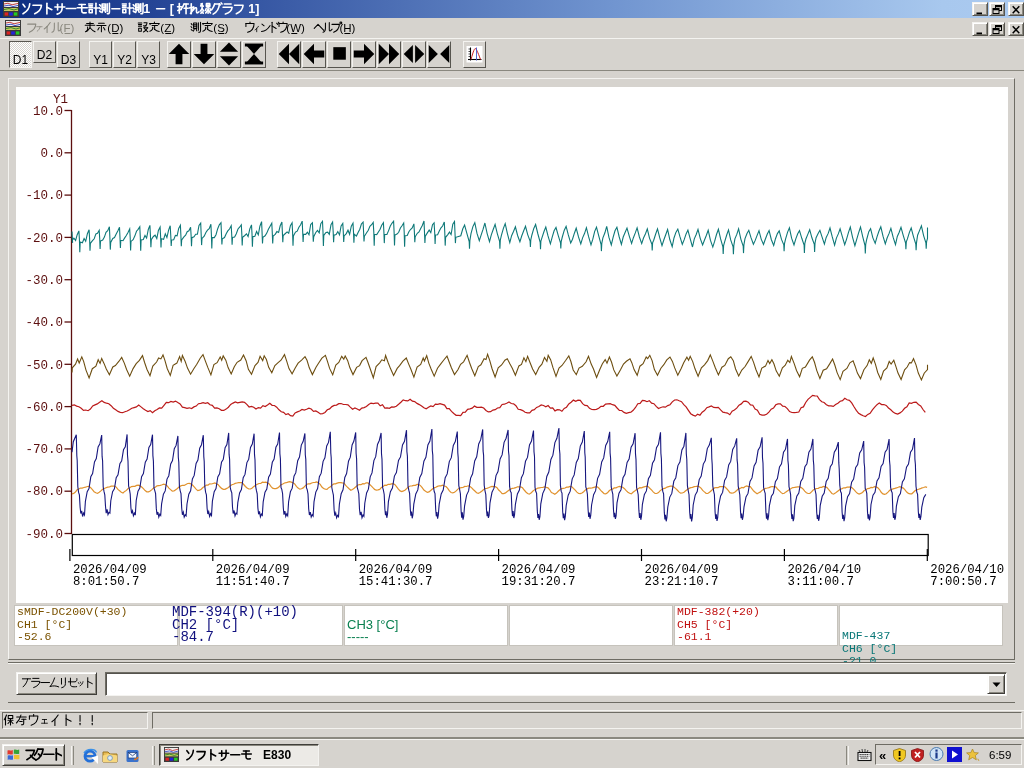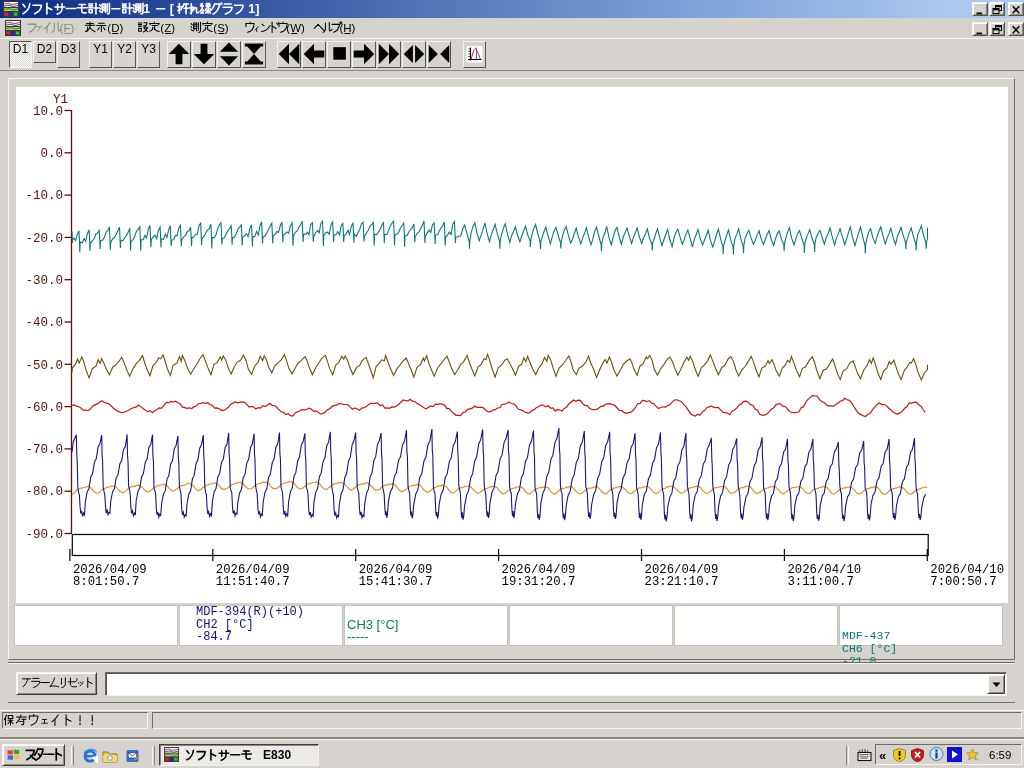--- a/index.html
+++ b/index.html
@@ -1,17 +1,17 @@
 <!DOCTYPE html>
 <html><head><meta charset="utf-8"><style>
 *{margin:0;padding:0;box-sizing:border-box}
 body{width:1024px;height:768px;overflow:hidden;font-family:"Liberation Sans",sans-serif}
 #root{position:relative;width:1024px;height:768px;background:#d6d3ce;overflow:hidden}
 .abs{position:absolute}
-.tbtn{position:absolute;background:#d6d3ce;border:1px solid;border-color:#f4f3f0 #57554f #57554f #f4f3f0;display:flex;align-items:flex-start;justify-content:center}
+.tbtn{position:absolute;background:#d6d3ce;border:1px solid;border-color:#f4f3f0 #57554f #57554f #f4f3f0;display:flex;align-items:flex-end;justify-content:center}
 .tbtn.pressed{border-color:#57554f #f4f3f0 #f4f3f0 #57554f;background-image:repeating-conic-gradient(#fff 0% 25%,#d6d3ce 0% 50%);background-size:2px 2px}
 .tlab{font-family:"Liberation Sans",sans-serif;font-size:12px;color:#000}
 .wbtn{position:absolute;background:#d6d3ce;border:1px solid;border-color:#f4f3f0 #57554f #57554f #f4f3f0;box-shadow:inset 1px 1px 0 #fff, inset -1px -1px 0 #8a887f;display:flex;align-items:center;justify-content:center}
 .raised{border:1px solid;border-color:#f4f3f0 #6e6c64 #6e6c64 #f4f3f0}
 .sunken{border:1px solid;border-color:#6e6c64 #f4f3f0 #f4f3f0 #6e6c64}
 </style></head><body>
 <div id="root">
     <div class="abs" style="left:0;top:0;width:1024px;height:18px;background:linear-gradient(to right,#0c2c80,#2a4a9a 18%,#7195d0 60%,#a8c8ee 92%,#abcaf0)"></div>
     <svg style="position:absolute;left:3px;top:1px" width="16" height="16" viewBox="0 0 16 16">
       <rect x="0" y="0" width="16" height="16" fill="#3a3a3a"></rect>
@@ -480,30 +480,36 @@
       <line x1="927.3" y1="549" x2="927.3" y2="561" stroke="#000" stroke-width="1.2"></line>
       <text x="930.3" y="572.5" font-family="Liberation Mono, monospace" font-size="12.3" fill="#000">2026/04/10</text>
       <text x="930.3" y="585" font-family="Liberation Mono, monospace" font-size="12.3" fill="#000">7:00:50.7</text>
       <polyline points="72.0,231.5 72.6,242.9 72.2,240.5 73.9,238.1 75.6,240.4 77.2,234.7 78.9,230.9 79.4,239.2 79.8,252.2 80.2,242.0 82.4,242.8 84.1,238.5 85.7,241.3 87.4,233.7 89.1,229.8 89.6,238.9 90.0,250.7 90.4,243.3 92.5,240.7 94.2,238.8 95.9,233.9 97.5,233.3 99.2,230.3 99.7,238.6 100.1,248.9 100.5,241.0 102.7,240.0 104.4,237.1 106.0,232.3 107.7,230.6 109.4,226.8 109.9,238.3 110.3,249.6 110.7,242.5 112.8,238.4 114.5,237.5 116.2,234.0 117.8,230.9 119.5,227.3 120.0,237.9 120.4,247.9 120.8,240.3 123.0,240.7 124.7,237.9 126.3,235.5 128.0,232.5 129.7,229.0 130.2,237.6 130.6,250.6 131.0,241.4 133.1,239.7 134.8,236.1 136.5,231.2 138.1,229.3 139.8,226.7 140.3,237.2 140.7,250.8 141.1,240.0 143.3,239.5 145.0,235.5 146.6,238.0 148.3,229.5 149.9,225.4 150.5,236.9 150.9,247.3 151.3,239.6 153.4,236.5 155.1,235.2 156.8,238.6 158.4,230.5 160.1,227.1 160.6,236.5 161.0,247.6 161.4,238.7 163.6,239.3 165.3,233.8 166.9,237.5 168.6,230.1 170.2,225.7 170.8,236.2 171.2,246.0 171.6,239.9 173.7,239.7 175.4,235.4 177.1,235.8 178.7,228.4 180.4,225.2 180.9,235.8 181.3,246.2 181.7,240.0 183.9,236.9 185.6,235.2 187.2,231.7 188.9,230.8 190.6,227.2 191.1,235.5 191.5,246.2 191.9,237.7 194.0,236.7 195.7,234.3 197.4,234.3 199.0,225.5 200.7,223.2 201.2,235.1 201.6,245.1 202.0,238.4 204.2,236.2 205.9,232.5 207.5,230.2 209.2,228.7 210.9,224.2 211.4,234.8 211.8,248.4 212.2,237.6 214.3,237.6 216.0,234.7 217.7,228.7 219.3,224.9 221.0,222.7 221.5,234.5 221.9,244.4 222.3,238.9 224.5,237.5 226.2,233.8 227.8,230.9 229.5,229.0 231.2,225.7 231.7,234.2 232.1,244.7 232.5,237.4 234.6,237.0 236.3,233.8 238.0,229.0 239.6,227.2 241.3,224.8 241.8,233.9 242.2,245.5 242.6,237.2 244.8,235.5 246.5,233.8 248.1,236.6 249.8,228.9 251.5,224.9 252.0,233.6 252.4,246.8 252.8,236.7 254.9,236.2 256.6,231.5 258.3,234.9 259.9,226.2 261.6,221.6 262.1,233.3 262.5,243.4 262.9,237.2 265.1,235.8 266.8,233.1 268.4,229.2 270.1,226.2 271.8,223.1 272.3,233.1 272.7,243.5 273.1,236.1 275.2,234.4 276.9,231.6 278.6,232.5 280.2,225.8 281.9,222.1 282.4,232.9 282.8,242.3 283.2,235.5 285.4,233.5 287.1,231.9 288.7,233.2 290.4,225.7 292.1,222.8 292.6,232.7 293.0,245.7 293.4,236.0 295.5,232.1 297.2,231.1 298.9,227.2 300.5,225.0 302.2,221.1 302.7,232.5 303.1,242.0 303.5,234.4 305.7,234.4 307.4,232.2 309.0,234.7 310.7,224.5 312.4,222.7 312.9,232.4 313.3,241.8 313.7,236.7 315.8,232.5 317.5,230.5 319.2,232.9 320.8,223.7 322.5,221.3 323.0,232.3 323.4,245.9 323.8,235.3 326.0,232.5 327.7,232.2 329.3,234.4 331.0,224.7 332.6,222.0 333.2,232.2 333.6,242.2 334.0,235.1 336.1,234.5 337.8,231.6 339.5,234.9 341.1,226.0 342.8,223.4 343.3,232.1 343.7,242.0 344.1,236.0 346.3,233.6 348.0,230.2 349.6,234.3 351.3,226.2 353.0,223.1 353.5,232.1 353.9,242.8 354.3,234.2 356.4,236.1 358.1,232.5 359.8,229.2 361.4,224.0 363.1,222.1 363.6,232.1 364.0,241.4 364.4,236.3 366.6,232.7 368.3,230.2 369.9,226.4 371.6,224.7 373.2,222.4 373.8,232.1 374.2,245.7 374.6,234.3 376.7,234.6 378.4,232.0 380.1,229.3 381.7,225.3 383.4,222.7 383.9,232.1 384.3,243.1 384.7,234.5 386.9,234.4 388.6,230.6 390.2,226.3 391.9,223.3 393.6,221.2 394.1,232.2 394.5,245.6 394.9,235.1 397.0,234.1 398.7,232.3 400.4,228.0 402.0,225.7 403.7,223.0 404.2,232.3 404.6,246.7 405.0,235.7 407.2,235.5 408.9,231.7 410.5,229.5 412.2,227.9 413.9,223.9 414.4,232.4 414.8,242.3 415.2,236.8 417.3,233.3 419.0,232.0 420.7,228.4 422.3,225.5 424.0,220.9 424.5,232.6 424.9,242.9 425.3,236.2 427.5,232.6 429.2,230.1 430.8,232.5 432.5,224.7 434.1,222.9 434.7,232.7 435.1,244.0 435.5,234.9 437.6,234.7 439.3,231.1 441.0,227.8 442.6,226.0 444.3,221.9 444.8,232.9 445.2,245.6 445.6,237.3 447.8,234.6 449.5,232.1 451.1,234.6 452.8,224.2 454.5,221.6 455.0,233.1 455.4,243.1 455.8,237.3 460.8,235.7 462.8,228.8 464.6,225.1 466.8,233.1 469.2,241.5 469.5,248.7 469.9,240.3 471.0,233.7 472.9,226.6 474.8,222.7 477.0,233.4 479.3,240.7 481.1,235.1 483.1,229.2 484.9,223.0 487.1,233.3 489.5,241.6 491.3,234.9 493.2,229.5 495.1,224.4 497.3,233.6 499.6,241.4 499.9,248.7 500.3,240.2 501.4,235.3 503.4,228.4 505.2,223.6 507.4,233.6 509.8,242.6 511.6,235.7 513.5,231.5 515.4,226.8 517.6,235.5 519.9,241.8 521.7,236.0 523.7,230.7 525.5,226.3 527.7,234.6 530.1,241.1 530.4,246.9 530.8,239.8 531.9,235.0 533.8,228.4 535.6,224.5 537.9,234.0 540.2,242.3 540.5,249.2 540.9,241.0 542.0,237.6 544.0,231.5 545.8,227.0 548.0,235.9 550.4,243.8 552.2,237.1 554.1,230.8 556.0,227.5 558.2,235.3 560.5,242.8 560.8,248.5 561.2,241.5 562.3,237.0 564.3,230.2 566.1,226.4 568.3,234.9 570.7,242.9 572.5,239.2 574.4,233.2 576.2,228.2 578.5,236.9 580.8,244.0 582.6,237.9 584.6,233.3 586.4,227.7 588.6,236.7 591.0,244.8 592.8,239.2 594.7,231.4 596.5,227.2 598.8,236.1 601.1,244.5 601.4,251.1 601.8,243.3 602.9,237.9 604.9,232.8 606.7,226.4 608.9,237.2 611.3,245.0 613.1,237.4 615.0,230.8 616.9,227.2 619.1,236.5 621.4,244.4 623.2,237.0 625.2,232.3 627.0,228.1 629.2,235.8 631.6,243.4 633.4,237.7 635.3,232.9 637.1,227.8 639.4,237.0 641.7,243.6 643.5,238.0 645.5,233.7 647.3,228.8 649.5,238.1 651.9,244.2 652.2,250.4 652.6,242.9 653.7,240.2 655.6,234.3 657.5,228.9 659.7,237.7 662.0,245.7 663.8,240.0 665.8,234.5 667.6,229.5 669.8,239.5 672.2,246.6 674.0,238.0 675.9,232.4 677.8,229.1 680.0,236.9 682.3,244.3 684.1,239.9 686.1,233.9 687.9,230.0 690.1,238.4 692.5,247.0 694.3,238.8 696.2,234.5 698.0,229.4 700.3,238.6 702.6,244.9 704.4,240.3 706.4,235.2 708.2,230.2 710.4,240.2 712.8,247.1 714.6,241.4 716.5,234.5 718.4,229.3 720.6,238.9 722.9,246.9 723.2,254.0 723.6,245.6 724.7,241.6 726.7,235.0 728.5,229.9 730.7,239.9 733.1,246.9 733.4,254.3 733.8,245.6 734.9,238.8 736.8,234.4 738.6,228.9 740.9,239.3 743.2,246.2 743.5,253.1 743.9,244.9 745.0,238.6 747.0,233.5 748.8,230.3 751.0,237.7 753.4,244.3 755.2,240.4 757.1,235.4 759.0,230.7 761.2,239.1 763.5,244.4 765.3,239.3 767.3,234.1 769.1,230.6 771.3,239.5 773.7,245.5 775.5,238.7 777.4,233.6 779.2,230.9 781.5,239.4 783.8,244.9 784.1,251.2 784.5,243.6 785.6,238.8 787.6,232.1 789.4,227.9 791.6,238.2 794.0,245.0 795.8,238.9 797.7,233.8 799.5,230.7 801.8,238.3 804.1,245.0 804.4,253.0 804.8,243.7 805.9,239.0 807.9,234.1 809.7,229.7 811.9,237.8 814.3,244.4 814.6,252.0 815.0,243.1 816.1,237.7 818.0,233.8 819.9,230.3 822.1,237.2 824.4,244.1 826.2,237.4 828.2,233.4 830.0,228.0 832.2,236.7 834.6,245.1 836.4,238.1 838.3,233.9 840.1,228.8 842.4,236.8 844.7,244.7 846.5,239.3 848.5,232.4 850.3,227.1 852.5,237.1 854.9,245.7 856.7,239.3 858.6,232.9 860.5,227.0 862.7,236.6 865.0,245.6 865.3,253.4 865.7,244.4 866.8,239.0 868.8,231.7 870.6,228.7 872.8,237.6 875.2,243.4 877.0,236.8 878.9,231.2 880.8,226.8 883.0,236.2 885.3,243.8 887.1,238.0 889.1,233.4 890.9,228.4 893.1,237.2 895.5,244.7 897.3,236.5 899.2,232.3 901.0,227.4 903.3,235.6 905.6,243.2 905.9,249.3 906.3,241.9 907.4,238.9 909.4,232.4 911.2,228.0 913.4,236.3 915.8,244.1 916.1,250.2 916.5,242.8 917.6,235.2 919.5,230.6 921.4,225.9 923.6,235.6 925.9,242.8 926.2,248.8 926.6,241.5 927.5,238.5 927.5,231.8 927.5,227.5" fill="none" stroke="#0e7878" stroke-width="1.1"></polyline>
       <polyline points="72.0,372.5 72.3,367.8 75.5,364.2 77.6,359.0 79.2,363.0 81.8,356.9 83.7,361.6 86.0,370.1 89.1,377.9 92.3,368.7 95.9,366.2 98.2,359.7 100.1,363.4 101.7,358.4 104.0,363.4 106.3,368.9 109.4,374.8 112.8,367.0 115.4,365.5 119.0,361.2 121.7,357.4 124.3,363.1 126.6,369.5 129.7,376.2 133.1,368.6 136.2,363.7 139.4,360.4 142.5,355.6 144.6,362.5 146.9,369.3 150.0,375.7 152.8,366.1 156.6,362.0 158.6,357.9 160.9,358.9 163.0,354.9 164.9,360.3 167.2,368.5 170.3,375.4 173.1,365.3 176.9,363.1 179.6,356.5 181.2,361.4 182.4,355.4 185.2,361.5 187.5,368.1 190.6,374.2 193.8,368.7 196.8,364.3 200.2,358.2 203.0,354.6 205.5,361.4 207.8,367.4 210.9,374.9 213.9,364.6 217.1,362.7 220.2,356.9 221.7,360.3 223.2,355.9 225.8,360.2 228.1,367.6 231.2,374.0 234.3,366.8 237.1,362.3 240.8,360.0 243.5,355.0 246.1,360.7 248.4,369.4 251.5,374.3 255.0,365.5 258.0,362.4 260.1,356.3 262.7,360.6 264.2,355.8 266.4,359.5 268.7,367.3 271.8,372.8 274.9,365.5 278.1,362.6 281.0,360.2 284.5,354.6 286.7,361.1 289.0,368.6 292.1,373.8 295.2,367.9 298.1,363.2 301.6,360.1 305.0,356.7 307.0,360.3 309.3,367.8 312.4,374.6 316.0,367.3 318.2,363.7 321.9,358.1 325.4,355.3 327.3,360.8 329.6,368.4 332.7,374.8 335.8,365.0 338.8,362.4 341.7,356.3 343.8,359.1 345.2,355.9 347.6,360.4 349.9,367.8 353.0,374.6 356.6,367.4 359.6,365.6 362.1,360.7 366.0,357.4 367.9,362.2 370.2,368.8 373.3,377.8 376.1,366.6 379.7,362.8 381.8,359.8 384.4,360.7 385.6,355.5 388.2,362.7 390.5,368.6 393.6,375.5 397.2,368.4 399.6,365.7 402.9,361.2 406.3,358.0 408.5,363.6 410.8,369.0 413.9,377.1 417.1,367.1 420.7,364.5 423.2,358.0 424.4,361.0 426.7,355.7 428.8,363.1 431.1,369.0 434.2,376.2 437.5,368.2 440.6,364.2 443.8,360.0 447.0,356.1 449.1,361.8 451.4,367.7 454.5,374.6 457.9,369.8 460.6,364.3 463.6,361.8 467.1,355.3 469.4,362.2 471.7,368.5 474.8,375.7 478.3,366.5 480.9,364.8 484.1,358.8 486.0,359.6 487.6,354.2 489.7,360.3 492.0,368.5 495.1,377.0 498.2,367.9 501.6,365.0 504.9,360.2 507.3,358.8 510.0,364.1 512.3,368.3 515.4,375.2 518.9,365.9 521.5,364.4 523.9,357.8 525.9,361.6 527.6,356.3 530.3,363.2 532.6,368.9 535.7,374.5 539.1,367.3 541.9,364.1 544.5,357.5 546.9,361.4 548.2,355.4 550.6,359.7 552.9,367.4 556.0,376.4 559.0,368.1 562.0,365.5 565.8,360.3 568.8,355.9 570.9,361.5 573.2,370.0 576.3,374.7 579.0,368.1 582.3,366.3 586.1,361.8 588.5,356.3 591.2,364.1 593.5,369.0 596.6,377.4 599.9,369.3 602.4,363.7 605.2,359.6 607.0,363.2 609.4,357.0 611.5,362.0 613.8,369.9 616.9,376.1 620.5,369.8 623.5,364.1 626.4,361.3 630.0,358.8 631.8,362.7 634.1,369.6 637.2,375.3 639.9,366.2 643.1,363.7 646.2,357.0 647.7,358.6 649.8,355.3 652.1,360.6 654.4,369.6 657.5,375.3 660.9,368.2 663.8,364.7 666.8,359.9 670.0,357.1 672.4,361.4 674.7,367.9 677.8,375.2 681.3,368.3 683.7,362.7 686.9,357.2 688.6,360.2 690.2,356.3 692.7,361.6 695.0,368.8 698.1,376.2 701.4,367.9 704.5,364.8 707.7,360.6 710.3,354.9 713.0,361.6 715.3,367.7 718.4,374.9 721.9,367.2 724.8,365.4 728.3,358.7 730.8,356.7 733.3,360.7 735.6,369.0 738.7,375.9 741.8,370.1 745.1,366.5 748.4,361.1 751.2,356.4 753.6,362.4 755.9,369.5 759.0,377.0 761.8,368.1 765.5,366.1 768.0,360.4 769.7,363.6 771.9,359.7 773.9,363.8 776.2,370.8 779.3,376.2 782.4,367.9 785.1,365.4 787.8,360.3 789.8,362.5 791.4,356.5 794.2,363.6 796.5,370.5 799.6,376.7 802.3,368.3 805.4,367.1 809.5,360.1 812.3,356.9 814.5,362.3 816.8,370.6 819.9,378.5 823.2,370.2 826.6,368.7 829.7,363.9 832.6,359.0 834.8,365.0 837.1,372.6 840.2,379.6 843.0,371.3 846.9,368.4 849.9,362.8 853.1,360.8 855.1,366.2 857.4,373.1 860.5,378.6 863.9,369.7 867.1,365.6 869.3,359.7 871.3,363.3 873.2,358.0 875.4,364.1 877.7,372.5 880.8,379.4 883.5,371.0 886.9,368.0 889.2,361.5 891.1,364.1 893.8,360.3 895.7,365.9 898.0,373.1 901.1,379.5 904.6,369.8 907.2,367.0 909.6,362.6 911.4,362.9 913.5,358.7 916.0,364.9 918.3,373.1 921.4,379.9 924.2,373.2 927.5,369.6 927.5,364.7" fill="none" stroke="#6d4e10" stroke-width="1.1"></polyline>
       <polyline points="72.0,405.3 74.3,404.8 76.6,406.1 78.9,406.8 81.2,408.2 83.5,410.4 85.8,410.0 88.1,410.7 90.4,409.1 92.7,406.0 95.0,404.9 97.3,403.9 99.6,402.2 101.9,400.7 104.2,402.4 106.5,403.2 108.8,403.7 111.1,405.7 113.4,408.2 115.7,409.8 118.0,411.4 120.3,412.3 122.6,412.7 124.9,411.7 127.2,411.0 129.5,409.7 131.8,408.3 134.1,407.6 136.4,406.9 138.7,405.1 141.0,406.9 143.3,408.7 145.6,410.2 147.9,411.6 150.2,410.6 152.5,412.8 154.8,410.8 157.1,409.6 159.4,407.9 161.7,408.1 164.0,405.3 166.3,402.4 168.6,402.7 170.9,401.4 173.2,402.1 175.5,401.1 177.8,402.6 180.1,404.0 182.4,407.1 184.7,407.7 187.0,408.4 189.3,407.8 191.6,408.5 193.9,406.9 196.2,406.1 198.5,403.7 200.8,403.4 203.1,402.7 205.4,403.3 207.7,402.7 210.0,404.8 212.3,405.3 214.6,408.1 216.9,407.9 219.2,408.7 221.5,410.3 223.8,410.4 226.1,409.1 228.4,407.2 230.7,404.4 233.0,403.1 235.3,401.9 237.6,402.8 239.9,402.3 242.2,401.8 244.5,402.3 246.8,404.4 249.1,407.0 251.4,406.4 253.7,407.2 256.0,409.0 258.3,407.6 260.6,408.2 262.9,405.7 265.2,406.6 267.5,405.0 269.8,403.3 272.1,405.3 274.4,405.5 276.7,407.2 279.0,409.8 281.3,411.7 283.6,412.4 285.9,414.6 288.2,413.7 290.5,415.6 292.8,416.1 295.1,412.9 297.4,411.9 299.7,411.0 302.0,409.4 304.3,410.1 306.6,409.3 308.9,408.1 311.2,409.0 313.5,411.3 315.8,410.9 318.1,412.3 320.4,413.9 322.7,413.6 325.0,412.5 327.3,409.8 329.6,408.9 331.9,406.6 334.2,405.4 336.5,405.1 338.8,403.7 341.1,403.5 343.4,404.5 345.7,404.5 348.0,404.8 350.3,407.1 352.6,409.2 354.9,408.0 357.2,409.0 359.5,410.2 361.8,408.1 364.1,407.6 366.4,406.5 368.7,404.5 371.0,403.1 373.3,403.6 375.6,403.2 377.9,403.2 380.2,405.8 382.5,404.7 384.8,408.2 387.1,407.9 389.4,408.3 391.7,406.9 394.0,407.1 396.3,406.2 398.6,404.3 400.9,402.2 403.2,399.9 405.5,400.7 407.8,400.9 410.1,399.2 412.4,401.2 414.7,401.6 417.0,403.4 419.3,404.6 421.6,406.0 423.9,407.8 426.2,408.8 428.5,407.3 430.8,405.9 433.1,406.6 435.4,404.2 437.7,404.4 440.0,403.7 442.3,404.4 444.6,405.1 446.9,408.6 449.2,408.6 451.5,411.4 453.8,413.5 456.1,415.3 458.4,415.4 460.7,415.6 463.0,412.4 465.3,412.1 467.6,409.3 469.9,408.8 472.2,408.2 474.5,406.1 476.8,407.3 479.1,407.3 481.4,407.1 483.7,408.0 486.0,410.5 488.3,411.9 490.6,411.7 492.9,410.1 495.2,409.7 497.5,408.0 499.8,407.6 502.1,404.5 504.4,404.2 506.7,403.3 509.0,402.0 511.3,403.5 513.6,403.9 515.9,405.7 518.2,409.3 520.5,409.7 522.8,410.6 525.1,412.2 527.4,412.9 529.7,412.9 532.0,410.3 534.3,409.7 536.6,407.4 538.9,406.5 541.2,404.9 543.5,405.5 545.8,406.7 548.1,405.5 550.4,408.1 552.7,407.9 555.0,410.9 557.3,409.7 559.6,409.8 561.9,411.3 564.2,408.4 566.5,407.2 568.8,404.0 571.1,402.3 573.4,400.1 575.7,401.3 578.0,400.1 580.3,400.4 582.6,403.7 584.9,405.4 587.2,405.6 589.5,408.3 591.8,409.5 594.1,409.6 596.4,409.3 598.7,408.3 601.0,406.3 603.3,406.3 605.6,404.1 607.9,403.8 610.2,403.7 612.5,404.7 614.8,405.3 617.1,408.0 619.4,410.3 621.7,410.5 624.0,412.4 626.3,413.3 628.6,412.6 630.9,412.2 633.2,410.3 635.5,407.5 637.8,403.7 640.1,403.4 642.4,400.3 644.7,400.6 647.0,401.7 649.3,400.7 651.6,403.2 653.9,403.7 656.2,406.4 658.5,408.5 660.8,407.5 663.1,406.8 665.4,407.2 667.7,405.6 670.0,404.7 672.3,401.9 674.6,400.0 676.9,399.8 679.2,400.8 681.5,401.7 683.8,404.7 686.1,406.9 688.4,410.3 690.7,413.7 693.0,415.1 695.3,416.1 697.6,414.3 699.9,415.2 702.2,412.2 704.5,410.6 706.8,407.7 709.1,406.9 711.4,406.0 713.7,407.4 716.0,407.7 718.3,407.4 720.6,409.9 722.9,412.1 725.2,412.7 727.5,413.1 729.8,414.7 732.1,411.1 734.4,410.0 736.7,408.1 739.0,405.1 741.3,403.9 743.6,401.3 745.9,401.2 748.2,402.2 750.5,404.9 752.8,405.2 755.1,409.1 757.4,410.2 759.7,414.3 762.0,415.1 764.3,415.1 766.6,414.2 768.9,412.2 771.2,409.2 773.5,408.1 775.8,404.8 778.1,403.9 780.4,403.9 782.7,406.1 785.0,406.5 787.3,408.6 789.6,411.5 791.9,412.5 794.2,412.6 796.5,412.4 798.8,412.0 801.1,407.8 803.4,406.9 805.7,402.5 808.0,399.4 810.3,397.4 812.6,395.4 814.9,395.8 817.2,396.0 819.5,399.6 821.8,401.8 824.1,402.5 826.4,404.7 828.7,405.8 831.0,405.9 833.3,406.4 835.6,404.6 837.9,403.2 840.2,401.2 842.5,400.7 844.8,398.3 847.1,399.8 849.4,400.3 851.7,402.9 854.0,406.8 856.3,410.4 858.6,413.3 860.9,414.6 863.2,415.7 865.5,416.5 867.8,414.4 870.1,413.3 872.4,409.8 874.7,407.2 877.0,404.7 879.3,402.9 881.6,404.6 883.9,404.5 886.2,405.4 888.5,408.0 890.8,409.8 893.1,412.1 895.4,413.4 897.7,414.1 900.0,412.9 902.3,411.1 904.6,408.3 906.9,406.8 909.2,403.0 911.5,403.3 913.8,402.3 916.1,402.2 918.4,404.5 920.7,405.9 923.0,409.5 925.3,412.4" fill="none" stroke="#bb1a1a" stroke-width="1.2"></polyline>
       <polyline points="72.0,493.9 73.7,493.4 75.4,492.1 77.1,489.8 78.8,489.0 80.5,488.0 82.2,488.1 83.9,487.5 85.6,487.2 87.3,486.5 89.0,486.4 90.7,487.7 92.4,489.7 94.1,491.7 95.8,492.8 97.5,493.4 99.2,492.2 100.9,490.9 102.6,489.3 104.3,488.5 106.0,487.8 107.7,487.2 109.4,487.0 111.1,486.1 112.8,486.2 114.5,486.1 116.2,487.1 117.9,489.4 119.6,490.7 121.3,492.3 123.0,493.0 124.7,491.4 126.4,490.4 128.1,488.5 129.8,487.8 131.5,486.6 133.2,486.3 134.9,486.3 136.6,485.4 138.3,485.1 140.0,485.9 141.7,487.0 143.4,488.7 145.1,490.6 146.8,491.8 148.5,491.8 150.2,491.0 151.9,489.6 153.6,487.9 155.3,487.2 157.0,485.8 158.7,485.6 160.4,485.4 162.1,484.8 163.8,484.1 165.5,484.7 167.2,485.9 168.9,488.1 170.6,489.6 172.3,491.2 174.0,491.0 175.7,489.7 177.4,488.5 179.1,486.9 180.8,485.9 182.5,485.3 184.2,485.4 185.9,484.4 187.6,483.5 189.3,483.3 191.0,483.8 192.7,485.3 194.4,487.1 196.1,489.1 197.8,490.6 199.5,490.2 201.2,489.2 202.9,487.5 204.6,486.6 206.3,485.1 208.0,485.1 209.7,483.8 211.4,484.0 213.1,483.5 214.8,483.0 216.5,483.7 218.2,484.6 219.9,486.8 221.6,488.4 223.3,489.3 225.0,489.3 226.7,488.4 228.4,487.4 230.1,485.9 231.8,484.8 233.5,484.2 235.2,483.4 236.9,483.0 238.6,482.7 240.3,482.6 242.0,482.6 243.7,484.5 245.4,486.5 247.1,488.0 248.8,489.0 250.5,489.0 252.2,487.9 253.9,486.4 255.6,485.3 257.3,484.3 259.0,483.5 260.7,483.4 262.4,482.2 264.1,482.3 265.8,482.2 267.5,482.9 269.2,484.0 270.9,486.3 272.6,488.1 274.3,488.6 276.0,488.6 277.7,487.9 279.4,486.5 281.1,484.7 282.8,484.0 284.5,483.0 286.2,482.7 287.9,482.1 289.6,481.7 291.3,482.1 293.0,482.8 294.7,484.0 296.4,486.4 298.1,488.1 299.8,489.2 301.5,488.8 303.2,487.9 304.9,486.1 306.6,484.5 308.3,483.8 310.0,483.8 311.7,483.0 313.4,482.5 315.1,482.4 316.8,482.0 318.5,482.9 320.2,484.4 321.9,487.0 323.6,488.5 325.3,489.1 327.0,489.4 328.7,487.7 330.4,486.8 332.1,485.1 333.8,483.9 335.5,483.9 337.2,483.1 338.9,482.7 340.6,482.6 342.3,482.9 344.0,483.1 345.7,485.3 347.4,487.1 349.1,488.7 350.8,490.2 352.5,489.5 354.2,488.3 355.9,486.7 357.6,485.3 359.3,484.5 361.0,484.7 362.7,483.7 364.4,483.9 366.1,482.8 367.8,482.8 369.5,484.3 371.2,485.9 372.9,487.7 374.6,489.4 376.3,490.2 378.0,489.9 379.7,489.4 381.4,487.4 383.1,486.6 384.8,485.1 386.5,485.3 388.2,484.3 389.9,484.3 391.6,483.9 393.3,483.7 395.0,484.7 396.7,486.8 398.4,489.2 400.1,490.9 401.8,491.6 403.5,490.9 405.2,489.9 406.9,488.4 408.6,486.8 410.3,486.0 412.0,485.8 413.7,485.3 415.4,485.3 417.1,484.4 418.8,484.5 420.5,485.6 422.2,487.7 423.9,490.1 425.6,491.3 427.3,492.4 429.0,491.9 430.7,490.5 432.4,489.1 434.1,487.9 435.8,487.2 437.5,486.4 439.2,485.8 440.9,485.9 442.6,485.2 444.3,486.0 446.0,486.5 447.7,488.3 449.4,490.9 451.1,492.5 452.8,492.9 454.5,492.3 456.2,490.9 457.9,489.1 459.6,488.1 461.3,487.7 463.0,487.5 464.7,486.4 466.4,486.5 468.1,485.8 469.8,486.4 471.5,487.6 473.2,489.5 474.9,491.0 476.6,492.7 478.3,493.3 480.0,492.6 481.7,491.3 483.4,489.8 485.1,488.5 486.8,488.3 488.5,487.8 490.2,487.0 491.9,486.4 493.6,486.7 495.3,486.7 497.0,487.6 498.7,490.0 500.4,491.7 502.1,493.6 503.8,493.6 505.5,492.9 507.2,491.5 508.9,490.3 510.6,489.1 512.3,488.3 514.0,488.2 515.7,487.7 517.4,486.8 519.1,486.9 520.8,486.9 522.5,487.8 524.2,490.0 525.9,492.0 527.6,493.5 529.3,494.2 531.0,493.1 532.7,491.3 534.4,489.9 536.1,489.1 537.8,488.1 539.5,487.8 541.2,487.5 542.9,487.4 544.6,486.8 546.3,487.4 548.0,487.9 549.7,489.8 551.4,492.6 553.1,493.2 554.8,494.2 556.5,493.1 558.2,491.3 559.9,489.8 561.6,488.6 563.3,488.3 565.0,488.0 566.7,487.1 568.4,487.1 570.1,486.4 571.8,486.7 573.5,488.5 575.2,490.1 576.9,492.1 578.6,493.5 580.3,493.6 582.0,493.0 583.7,491.7 585.4,489.9 587.1,488.9 588.8,488.1 590.5,488.1 592.2,487.8 593.9,487.3 595.6,486.8 597.3,486.9 599.0,488.3 600.7,490.3 602.4,492.0 604.1,493.7 605.8,493.8 607.5,492.9 609.2,490.8 610.9,489.5 612.6,489.1 614.3,487.9 616.0,487.8 617.7,487.0 619.4,486.4 621.1,486.9 622.8,487.2 624.5,488.7 626.2,490.7 627.9,492.2 629.6,493.3 631.3,493.9 633.0,492.3 634.7,491.1 636.4,489.8 638.1,488.8 639.8,487.7 641.5,487.9 643.2,487.1 644.9,486.7 646.6,486.1 648.3,486.7 650.0,488.5 651.7,490.2 653.4,492.1 655.1,493.5 656.8,493.5 658.5,492.6 660.2,490.6 661.9,489.6 663.6,488.6 665.3,488.2 667.0,487.1 668.7,486.6 670.4,486.1 672.1,486.2 673.8,487.0 675.5,488.4 677.2,490.0 678.9,491.9 680.6,493.2 682.3,493.0 684.0,492.3 685.7,490.7 687.4,489.5 689.1,488.4 690.8,487.6 692.5,487.4 694.2,486.6 695.9,486.5 697.6,486.1 699.3,486.7 701.0,488.1 702.7,490.4 704.4,491.9 706.1,493.3 707.8,493.5 709.5,492.3 711.2,490.8 712.9,489.0 714.6,487.9 716.3,487.5 718.0,487.7 719.7,486.7 721.4,486.6 723.1,486.5 724.8,486.9 726.5,488.5 728.2,490.3 729.9,492.7 731.6,493.2 733.3,493.0 735.0,491.9 736.7,490.5 738.4,488.8 740.1,488.4 741.8,487.4 743.5,487.8 745.2,486.5 746.9,486.0 748.6,486.7 750.3,486.7 752.0,488.8 753.7,491.0 755.4,492.5 757.1,493.7 758.8,492.8 760.5,491.9 762.2,490.2 763.9,489.3 765.6,488.3 767.3,488.0 769.0,487.6 770.7,486.9 772.4,486.5 774.1,486.8 775.8,486.9 777.5,489.0 779.2,490.7 780.9,492.4 782.6,493.7 784.3,493.3 786.0,491.9 787.7,490.7 789.4,489.5 791.1,488.6 792.8,487.6 794.5,487.4 796.2,487.1 797.9,486.9 799.6,486.8 801.3,487.6 803.0,488.9 804.7,491.2 806.4,492.8 808.1,493.5 809.8,493.5 811.5,491.8 813.2,490.1 814.9,489.1 816.6,488.5 818.3,488.3 820.0,487.3 821.7,487.4 823.4,486.5 825.1,486.8 826.8,487.3 828.5,489.4 830.2,491.4 831.9,493.5 833.6,494.2 835.3,493.1 837.0,491.7 838.7,490.4 840.4,489.1 842.1,488.6 843.8,487.8 845.5,487.9 847.2,487.0 848.9,487.2 850.6,486.9 852.3,488.0 854.0,489.6 855.7,491.6 857.4,493.2 859.1,494.0 860.8,493.4 862.5,492.5 864.2,490.5 865.9,489.8 867.6,488.6 869.3,488.4 871.0,487.4 872.7,487.7 874.4,486.6 876.1,486.9 877.8,487.8 879.5,489.5 881.2,492.3 882.9,493.9 884.6,494.4 886.3,493.7 888.0,492.1 889.7,490.3 891.4,489.6 893.1,488.8 894.8,488.4 896.5,487.9 898.2,487.3 899.9,486.6 901.6,487.4 903.3,488.1 905.0,489.8 906.7,492.0 908.4,493.4 910.1,493.9 911.8,493.8 913.5,492.2 915.2,490.6 916.9,489.8 918.6,489.2 920.3,488.7 922.0,487.9 923.7,487.5 925.4,486.8 927.1,487.3" fill="none" stroke="#e0922e" stroke-width="1.2"></polyline>
       <polyline points="72.0,452.3 73.3,441.7 76.3,434.7 76.8,455.5 77.2,460.5 77.8,486.5 78.6,492.4 79.4,494.9 80.1,507.1 80.8,513.5 81.7,510.8 82.6,516.5 83.6,513.0 84.5,514.9 85.4,501.3 87.2,491.7 89.0,488.5 90.8,476.8 92.6,473.6 94.5,461.9 96.3,458.6 98.1,446.9 99.9,443.7 101.7,435.0 102.1,456.4 102.6,460.9 103.2,487.0 104.0,491.4 104.8,494.8 105.5,506.2 106.2,513.1 107.1,509.3 108.0,514.7 109.0,512.4 109.9,513.1 110.8,500.7 112.6,491.6 114.4,488.8 116.2,477.6 118.0,474.9 119.9,463.6 121.7,460.9 123.5,449.6 125.3,446.9 127.1,434.4 127.5,455.3 128.0,461.1 128.6,485.9 129.4,489.1 130.2,494.0 130.9,507.6 131.6,513.4 132.5,510.9 133.4,515.7 134.4,513.2 135.3,515.1 136.2,500.5 138.0,491.1 139.8,488.1 141.6,476.6 143.4,473.6 145.3,462.1 147.1,459.0 148.9,447.5 150.7,444.5 152.5,434.7 152.9,455.6 153.4,461.1 154.0,488.1 154.8,490.7 155.6,493.6 156.3,508.4 157.0,514.8 157.9,512.0 158.8,517.0 159.8,514.2 160.7,515.4 161.6,503.9 163.4,494.2 165.2,490.9 167.0,479.1 168.8,475.7 170.7,463.9 172.5,460.5 174.3,448.7 176.1,445.4 177.9,435.9 178.3,457.3 178.8,462.2 179.4,486.6 180.2,490.8 181.0,493.6 181.7,508.0 182.4,514.8 183.3,512.2 184.2,517.1 185.2,514.8 186.1,515.9 187.0,504.0 188.8,494.2 190.6,490.8 192.4,478.9 194.2,475.4 196.1,463.5 197.9,460.1 199.7,448.2 201.5,444.7 203.3,435.2 203.8,456.6 204.2,461.3 204.8,486.5 205.6,492.2 206.4,494.8 207.1,508.3 207.8,514.0 208.7,511.6 209.6,516.4 210.6,513.7 211.5,515.4 212.4,501.1 214.2,491.6 216.0,488.5 217.8,477.0 219.6,473.9 221.5,462.3 223.3,459.2 225.1,447.7 226.9,444.6 228.7,432.9 229.1,454.4 229.6,459.4 230.2,487.3 231.0,490.8 231.8,492.8 232.5,507.0 233.2,513.5 234.1,510.5 235.0,515.9 236.0,513.2 236.9,514.0 237.8,502.6 239.6,492.9 241.4,489.5 243.2,477.7 245.0,474.4 246.9,462.6 248.7,459.2 250.5,447.4 252.3,444.1 254.1,433.7 254.5,454.4 255.0,460.0 255.6,486.2 256.4,490.4 257.2,493.8 257.9,508.1 258.6,514.3 259.5,511.3 260.4,516.8 261.4,514.2 262.3,515.3 263.2,501.8 265.0,492.2 266.8,489.0 268.6,477.2 270.4,474.0 272.3,462.3 274.1,459.0 275.9,447.3 277.7,444.1 279.5,432.5 279.9,453.7 280.4,458.7 281.0,487.6 281.8,489.3 282.6,493.7 283.3,507.8 284.0,514.6 284.9,511.1 285.8,516.5 286.8,513.9 287.7,515.7 288.6,501.7 290.4,491.8 292.2,488.2 294.0,476.2 295.8,472.7 297.7,460.7 299.5,457.1 301.3,445.1 303.1,441.5 304.9,433.4 305.3,454.7 305.8,459.4 306.4,487.6 307.2,489.6 308.0,493.8 308.7,509.0 309.4,515.0 310.3,512.1 311.2,517.1 312.2,514.6 313.1,516.0 314.0,501.9 315.8,492.1 317.6,488.6 319.4,476.7 321.2,473.2 323.1,461.3 324.9,457.8 326.7,445.9 328.5,442.4 330.3,431.8 330.8,453.0 331.2,457.5 331.8,487.5 332.6,491.5 333.4,495.1 334.1,509.5 334.8,515.7 335.7,513.0 336.6,517.8 337.6,515.3 338.5,516.6 339.4,504.0 341.2,493.7 343.0,489.8 344.8,477.4 346.6,473.5 348.5,461.2 350.3,457.2 352.1,444.9 353.9,441.0 355.7,432.4 356.1,453.3 356.6,458.9 357.2,487.4 358.0,490.2 358.8,493.7 359.5,509.3 360.2,515.2 361.1,511.9 362.0,517.7 363.0,515.0 363.9,516.4 364.8,503.2 366.6,493.0 368.4,489.2 370.2,476.8 372.0,472.9 373.9,460.6 375.7,456.7 377.5,444.4 379.3,440.5 381.1,432.9 381.5,453.8 382.0,459.4 382.6,487.3 383.4,490.2 384.2,494.5 384.9,509.2 385.5,515.2 386.1,511.2 386.8,517.8 387.5,514.3 388.4,501.6 390.4,491.7 392.4,488.1 394.4,476.1 396.4,472.5 398.5,460.5 400.5,456.9 402.5,444.9 404.5,441.3 406.5,430.2 406.9,451.5 407.4,456.1 408.0,486.1 408.8,490.2 409.6,493.3 410.3,509.2 410.9,515.7 411.5,511.5 412.2,518.3 412.9,514.9 413.8,504.2 415.8,493.9 417.8,489.9 419.8,477.5 421.8,473.6 423.9,461.2 425.9,457.3 427.9,444.9 429.9,441.0 431.9,429.0 432.3,450.5 432.8,455.1 433.4,486.6 434.2,491.5 435.0,493.5 435.7,509.5 436.3,516.3 436.9,512.0 437.6,518.6 438.3,515.1 439.2,504.1 441.2,493.9 443.2,490.0 445.2,477.7 447.2,473.9 449.3,461.6 451.3,457.7 453.3,445.4 455.3,441.6 457.3,431.5 457.8,452.7 458.2,457.6 458.8,485.6 459.6,489.3 460.4,493.7 461.1,511.0 461.7,517.8 462.3,512.4 463.0,519.7 463.7,516.3 464.6,505.8 466.6,495.1 468.6,490.9 470.6,478.1 472.6,473.8 474.7,461.0 476.7,456.8 478.7,444.0 480.7,439.7 482.7,429.4 483.1,450.9 483.6,455.4 484.2,485.3 485.0,490.8 485.8,494.4 486.5,510.0 487.1,516.1 487.7,511.6 488.4,517.9 489.1,515.4 490.0,502.8 492.0,492.3 494.0,488.2 496.0,475.6 498.0,471.5 500.1,459.0 502.1,454.9 504.1,442.3 506.1,438.2 508.1,430.0 508.5,451.2 509.0,455.7 509.6,486.4 510.4,491.4 511.2,492.6 511.9,509.1 512.5,516.1 513.1,511.1 513.8,518.0 514.5,515.1 515.4,504.3 517.4,494.0 519.4,490.1 521.4,477.7 523.4,473.7 525.5,461.3 527.5,457.4 529.5,445.0 531.5,441.0 533.5,430.5 534.0,451.8 534.5,456.5 535.0,487.3 535.8,491.6 536.6,493.3 537.3,510.9 537.9,518.0 538.5,514.0 539.2,519.8 539.9,516.6 540.8,503.8 542.8,493.3 544.8,489.1 546.8,476.4 548.8,472.1 550.9,459.5 552.9,455.2 554.9,442.6 556.9,438.3 558.9,428.0 559.4,448.8 559.9,454.0 560.4,485.1 561.2,491.4 562.0,493.1 562.7,511.7 563.3,518.3 563.9,513.6 564.6,520.2 565.3,516.6 566.2,505.5 568.2,495.2 570.2,491.2 572.2,478.8 574.2,474.9 576.3,462.4 578.3,458.5 580.3,446.1 582.3,442.1 584.3,431.0 584.8,452.7 585.2,457.0 585.8,486.8 586.6,489.4 587.4,494.2 588.1,509.8 588.7,516.9 589.3,512.5 590.0,518.8 590.7,515.7 591.6,505.0 593.6,494.7 595.6,490.7 597.6,478.3 599.6,474.3 601.7,461.9 603.7,457.9 605.7,445.5 607.7,441.5 609.7,431.8 610.1,453.0 610.6,458.2 611.2,486.9 612.0,491.0 612.8,494.0 613.5,510.0 614.1,517.1 614.7,512.8 615.4,518.9 616.1,515.9 617.0,502.9 619.0,493.1 621.0,489.7 623.0,477.8 625.0,474.4 627.1,462.5 629.1,459.1 631.1,447.2 633.1,443.8 635.1,433.2 635.5,453.9 636.0,459.6 636.6,487.6 637.4,490.6 638.2,494.7 638.9,510.4 639.5,517.9 640.1,513.0 640.8,519.8 641.5,516.1 642.4,504.3 644.4,494.4 646.4,490.9 648.4,478.8 650.4,475.3 652.5,463.3 654.5,459.7 656.5,447.7 658.5,444.2 660.5,432.3 660.9,453.2 661.4,459.0 662.0,486.4 662.8,491.4 663.6,493.9 664.3,512.4 664.9,519.5 665.5,514.9 666.2,521.3 666.9,517.6 667.8,507.0 669.8,497.1 671.8,493.4 673.8,481.3 675.8,477.7 677.9,465.6 679.9,462.0 681.9,449.9 683.9,446.2 685.9,432.9 686.3,453.6 686.8,459.5 687.4,485.6 688.2,490.6 689.0,494.5 689.7,512.2 690.3,518.7 690.9,514.1 691.6,521.4 692.3,517.7 693.2,505.0 695.2,495.1 697.2,491.6 699.2,479.6 701.2,476.1 703.3,464.1 705.3,460.6 707.3,448.6 709.3,445.1 711.3,437.8 711.8,458.5 712.2,464.2 712.8,486.1 713.6,490.8 714.4,494.5 715.1,512.2 715.7,518.9 716.3,514.3 717.0,520.9 717.7,517.6 718.6,505.8 720.6,496.0 722.6,492.4 724.6,480.4 726.6,476.9 728.7,464.9 730.7,461.4 732.7,449.4 734.7,445.9 736.7,438.3 737.1,459.9 737.6,464.2 738.2,486.1 739.0,490.2 739.8,494.7 740.5,511.4 741.1,518.1 741.7,513.5 742.4,519.8 743.1,516.4 744.0,506.8 746.0,496.9 748.0,493.4 750.0,481.4 752.0,477.9 754.1,465.9 756.1,462.3 758.1,450.3 760.1,446.8 762.1,437.3 762.5,457.9 763.0,463.2 763.6,487.5 764.4,490.8 765.2,493.3 765.9,511.8 766.5,518.6 767.1,513.2 767.8,520.2 768.5,516.7 769.4,505.7 771.4,496.3 773.4,493.2 775.4,481.6 777.4,478.5 779.5,467.0 781.5,463.9 783.5,452.3 785.5,449.2 787.5,438.9 787.9,460.3 788.4,465.1 789.0,486.7 789.8,490.2 790.6,494.3 791.3,512.5 791.9,519.0 792.5,514.2 793.2,521.1 793.9,518.3 794.8,505.7 796.8,496.2 798.8,493.1 800.8,481.5 802.8,478.4 804.9,466.8 806.9,463.7 808.9,452.1 810.9,449.0 812.9,438.9 813.3,460.0 813.8,465.4 814.4,487.7 815.2,490.7 816.0,494.2 816.7,512.2 817.3,519.0 817.9,514.9 818.6,520.8 819.3,517.9 820.2,505.7 822.2,496.3 824.2,493.1 826.2,481.5 828.2,478.4 830.3,466.8 832.3,463.7 834.3,452.1 836.3,448.9 838.3,442.1 838.8,462.9 839.2,468.8 839.8,485.3 840.6,491.6 841.4,493.2 842.1,512.0 842.7,518.9 843.3,514.8 844.0,521.1 844.7,517.8 845.6,506.1 847.6,496.7 849.6,493.6 851.6,482.1 853.6,479.0 855.7,467.5 857.7,464.5 859.7,453.0 861.7,449.9 863.7,441.1 864.1,462.5 864.6,467.3 865.2,488.4 866.0,490.2 866.8,493.4 867.5,511.9 868.1,518.7 868.7,514.3 869.4,520.3 870.1,517.0 871.0,504.5 873.0,495.2 875.0,492.3 877.0,480.9 879.0,477.9 881.1,466.5 883.1,463.5 885.1,452.1 887.1,449.2 889.1,439.1 889.5,460.5 890.0,465.7 890.6,487.3 891.4,491.0 892.2,492.8 892.9,511.7 893.5,517.9 894.1,513.0 894.8,519.8 895.5,517.4 896.4,506.2 898.4,496.7 900.4,493.6 902.4,481.9 904.4,478.8 906.5,467.1 908.5,464.0 910.5,452.3 912.5,449.2 914.5,438.1 914.9,459.1 915.4,464.5 916.0,486.2 916.8,492.1 917.6,494.4 918.3,511.5 918.9,518.0 919.5,513.9 920.2,520.0 920.9,516.7 921.8,507.2 923.8,497.6 925.8,494.4" fill="none" stroke="#16167e" stroke-width="1.1"></polyline>
     </svg>
     <div class="abs" style="left:14px;top:605px;width:164px;height:41px;background:#fff;border:1px solid #c6c3bc"></div>
+    <div class="abs" style="left:17px;top:606px;width:160px;height:40px;font-family:'Liberation Mono',monospace;font-size:11.5px;line-height:12.7px;color:#7a5200;white-space:pre">sMDF-DC200V(+30)
+CH1 [°C]
+-52.6</div>
     <div class="abs" style="left:179px;top:605px;width:164px;height:41px;background:#fff;border:1px solid #c6c3bc"></div>
-    <div class="abs" style="left:196px;top:606px;width:160px;height:56px;font-family:'Liberation Mono',monospace;font-size:12px;line-height:12.7px;color:#10107e;white-space:pre">MDF-394(R)(+10)
+    <div class="abs" style="left:172px;top:606px;width:160px;height:56px;font-family:'Liberation Mono',monospace;font-size:14px;line-height:12.7px;color:#10107e;white-space:pre">MDF-394(R)(+10)
 CH2 [°C]
 -84.7</div>
     <div class="abs" style="left:344px;top:605px;width:164px;height:41px;background:#fff;border:1px solid #c6c3bc"></div>
     <div class="abs" style="left:347px;top:606px;width:160px;height:56px;font-family:Liberation Sans, sans-serif;font-size:13px;line-height:12.7px;color:#0a8050;white-space:pre">
 CH3 [°C]
 -----</div>
     <div class="abs" style="left:509px;top:605px;width:164px;height:41px;background:#fff;border:1px solid #c6c3bc"></div>
     <div class="abs" style="left:674px;top:605px;width:164px;height:41px;background:#fff;border:1px solid #c6c3bc"></div>
+    <div class="abs" style="left:677px;top:606px;width:160px;height:40px;font-family:'Liberation Mono',monospace;font-size:11.5px;line-height:12.7px;color:#c01010;white-space:pre">MDF-382(+20)
+CH5 [°C]
+-61.1</div>
     <div class="abs" style="left:839px;top:605px;width:164px;height:41px;background:#fff;border:1px solid #c6c3bc"></div>
     <div class="abs" style="left:842px;top:630px;width:160px;height:40px;font-family:'Liberation Mono',monospace;font-size:11.5px;line-height:12.7px;color:#0a7878;white-space:pre">MDF-437
 CH6 [°C]
 -21.0</div>
     <div class="abs" style="left:8px;top:662px;width:1007px;height:2px;border-top:1px solid #6e6c64;border-bottom:1px solid #f4f3f0"></div>
     <div class="abs" style="left:16px;top:672px;width:81px;height:23px;background:#d6d3ce;border:1px solid;border-color:#f4f3f0 #403e3a #403e3a #f4f3f0;box-shadow:inset 1px 1px 0 #fff, inset -1px -1px 0 #8a887f"></div>
     <svg style="position:absolute;left:21px;top:677px" width="73" height="15" viewBox="0 0 73 15">
       <g transform="translate(0.0,0.0) scale(0.1150)" stroke="#000" stroke-width="8.6" stroke-linecap="round" stroke-linejoin="round">
         <path d="M12,16 H84" fill="none"></path>
         <path d="M58,16 C56,38 42,64 18,86" fill="none"></path>

